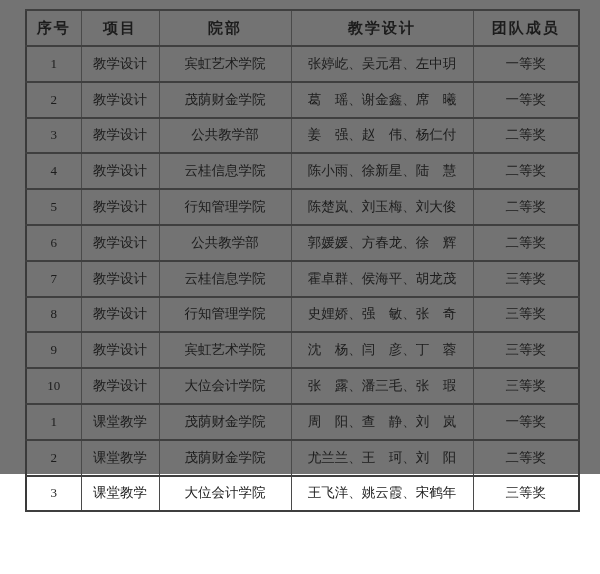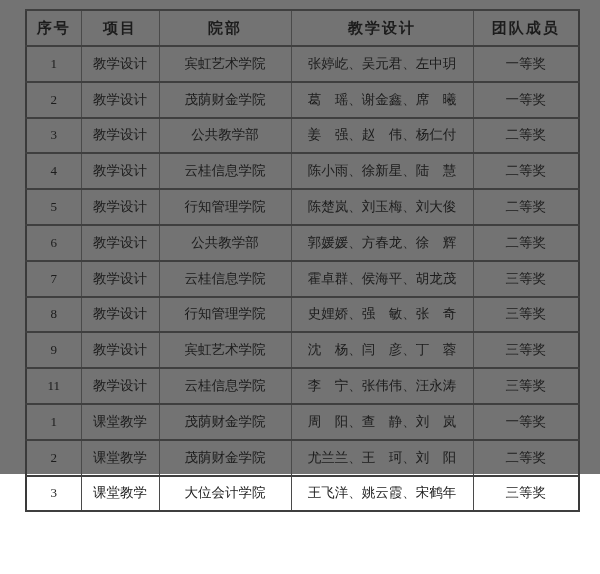--- a/index.html
+++ b/index.html
@@ -140,24 +140,24 @@
           <td>三等奖</td>
         </tr>
         <tr>
           <td class="num">9</td>
           <td>教学设计</td>
           <td>宾虹艺术学院</td>
           <td>沈　杨、闫　彦、丁　蓉</td>
           <td>三等奖</td>
         </tr>
         <tr>
-          <td class="num">11</td>
+          <td class="num">10</td>
           <td>教学设计</td>
-          <td>云桂信息学院</td>
-          <td>李　宁、张伟伟、汪永涛</td>
+          <td>大位会计学院</td>
+          <td>张　露、潘三毛、张　瑕</td>
           <td>三等奖</td>
         </tr>
         <tr>
           <td class="num">1</td>
           <td>课堂教学</td>
           <td>茂荫财金学院</td>
           <td>周　阳、查　静、刘　岚</td>
           <td>一等奖</td>
         </tr>
         <tr>

